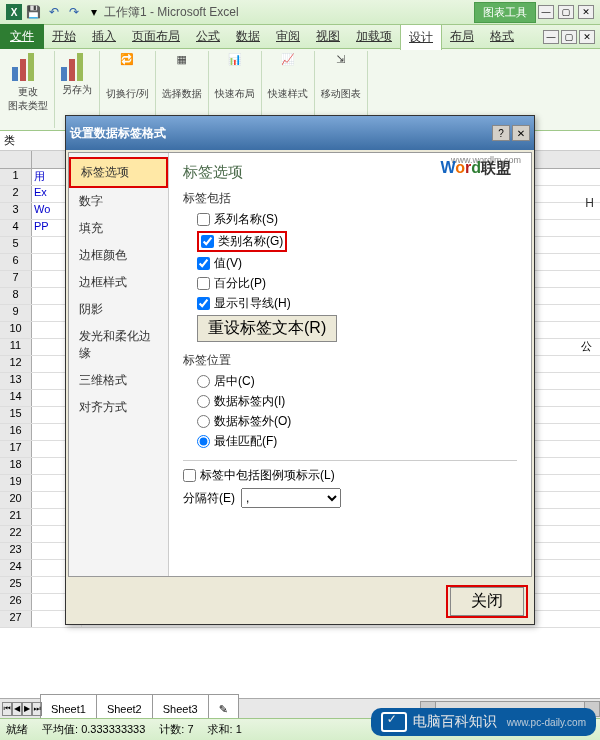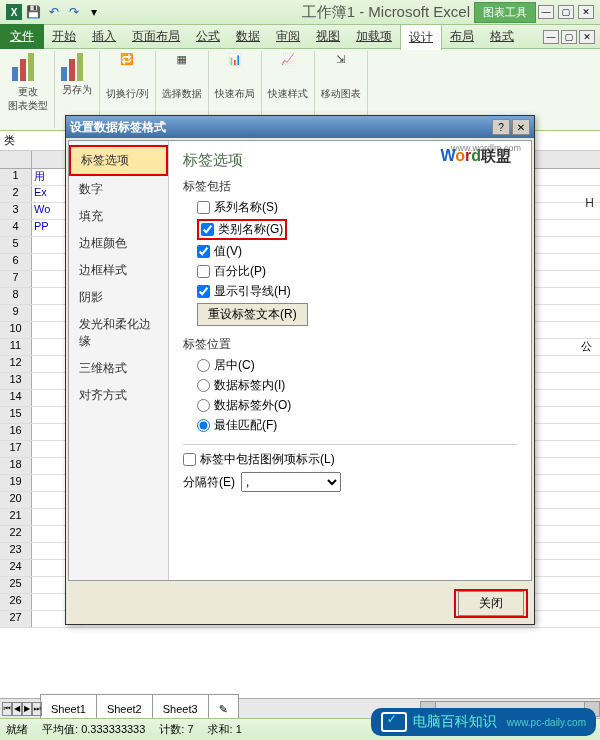--- a/index.html
+++ b/index.html
@@ -4,21 +4,21 @@
 <style>
 *{box-sizing:border-box;margin:0;padding:0;font-family:"Microsoft YaHei","SimSun",Arial,sans-serif;}
 body{background:#fff;width:600px;height:740px;overflow:hidden;position:relative;}
 
 
 .qat{height:25px;background:linear-gradient(#e8f5e0,#d6eecb);display:flex;align-items:center;padding:0 4px;font-size:11px;border-bottom:1px solid #a0c88a;}
 .qat .icon{width:16px;height:16px;margin:0 2px;display:inline-flex;align-items:center;justify-content:center;font-size:12px;}
 .qat .excel-icon{background:#217346;color:#fff;font-weight:bold;font-size:10px;width:16px;height:16px;}
 .qat .save{color:#2a5caa;}
 .qat .undo,.qat .redo{color:#2a5caa;}
-.qat .title{flex:1;text-align:right;color:#555;font-size:15px;}
+.qat .title{flex:1;text-align:left;color:#555;font-size:12px;}
 .qat .chart-tools{background:#5fb05f;color:#fff;padding:2px 8px;font-size:11px;margin-left:4px;border:1px solid #4a9a4a;}
 .qat .winbtn{width:16px;height:14px;border:1px solid #888;margin:0 2px;display:inline-flex;align-items:center;justify-content:center;font-size:9px;background:#f0f0f0;}
 
 
 .tabs{height:24px;background:linear-gradient(#e8f5e0,#d6eecb);display:flex;align-items:center;font-size:12px;border-bottom:1px solid #a0c88a;position:relative;}
 .tab{padding:4px 8px;color:#333;cursor:pointer;text-decoration:underline;}
 .tab.file{background:#2e7d32;color:#fff;padding:4px 10px;}
 .tab.active{background:#fff;border:1px solid #a0c88a;border-bottom:none;}
 .tabs .mdi{position:absolute;right:4px;display:flex;}
 .tabs .mdi span{width:16px;height:14px;border:1px solid #888;margin:0 1px;font-size:9px;display:inline-flex;align-items:center;justify-content:center;background:#f0f0f0;}
@@ -42,35 +42,35 @@
 
 
 .grid{position:relative;}
 .row{display:flex;height:17px;border-bottom:1px solid #ddd;font-size:11px;}
 .row .rh{width:32px;background:#e8e8e8;border-right:1px solid #aaa;text-align:center;}
 .row .cell{width:50px;border-right:1px solid #eee;padding-left:2px;overflow:hidden;white-space:nowrap;}
 .row .cell.blue{color:#0000cc;}
 
 
 .dialog{position:absolute;left:65px;top:115px;width:470px;height:510px;background:#ece9d8;border:1px solid #333;box-shadow:2px 2px 6px rgba(0,0,0,0.3);display:flex;flex-direction:column;}
-.dlg-title{height:22px;background:linear-gradient(#7ba6d6,#3c6ea5);color:#fff;font-size:12px;display:flex;align-items:center;padding:0 4px;}
+.dlg-title{height:34px;background:linear-gradient(#7ba6d6,#3c6ea5);color:#fff;font-size:12px;display:flex;align-items:center;padding:0 4px;}
 .dlg-title .tt{flex:1;font-weight:bold;}
 .dlg-title .tbtn{width:18px;height:16px;background:#d4d0c8;border:1px solid #888;color:#000;margin-left:2px;display:inline-flex;align-items:center;justify-content:center;font-size:10px;}
 .dlg-body{flex:1;display:flex;background:#fff;margin:2px;border:1px solid #999;}
 .dlg-nav{width:100px;background:#f4f4f4;border-right:1px solid #ccc;padding:4px 0;}
 .dlg-nav .item{padding:5px 10px;font-size:12px;color:#333;cursor:pointer;}
 .dlg-nav .item.sel{background:#ffe8a6;border:2px solid #d00;}
 .dlg-content{flex:1;padding:10px 14px;font-size:12px;position:relative;}
 .dlg-content h3{font-size:15px;color:#4a6a4a;font-weight:normal;margin-bottom:8px;}
 .dlg-content .section{margin-bottom:10px;}
 .dlg-content .label{font-size:12px;color:#333;margin-bottom:4px;}
 .opt{display:flex;align-items:center;margin:3px 0 3px 14px;font-size:12px;}
 .opt input{margin-right:4px;}
 .hl-red{border:2px solid #d00;padding:0 2px;display:inline-flex;align-items:center;}
-.btn{background:#ece9d8;border:1px solid #888;padding:2px 10px;font-size:12px;cursor:pointer;}
+.btn{background:#ece9d8;border:1px solid #888;padding:2px 10px;font-size:16px;cursor:pointer;}
 .hr{border-top:1px solid #ccc;margin:6px 0;}
 .sep-row{display:flex;align-items:center;margin:4px 0 4px 14px;gap:6px;}
 .sep-row select{width:100px;height:20px;font-size:12px;}
 .dlg-foot{padding:6px;text-align:right;background:#ece9d8;}
 .dlg-foot .btn{padding:3px 20px;}
 .dlg-foot .hl-red{display:inline-block;}
 
 
 .wordlm{position:absolute;right:20px;top:6px;font-size:16px;font-weight:bold;}
 .wordlm .w{color:#1565c0;}.wordlm .o{color:#ef6c00;}.wordlm .r{color:#b71c1c;}.wordlm .d{color:#2e7d32;}
@@ -83,21 +83,21 @@
 .sheettabs .nav{position:absolute;left:2px;display:flex;gap:0;}
 .sheettabs .nav span{width:10px;height:14px;border:1px solid #888;font-size:8px;display:inline-flex;align-items:center;justify-content:center;}
 .sheettabs .scroll{position:absolute;right:0;width:180px;height:16px;background:#ddd;border:1px solid #999;}
 .sheettabs .scroll::before{content:"";position:absolute;left:0;width:14px;height:14px;background:#ccc;border-right:1px solid #999;}
 .sheettabs .scroll::after{content:"";position:absolute;right:0;width:14px;height:14px;background:#ccc;border-left:1px solid #999;}
 
 
 .status{position:absolute;bottom:0;left:0;right:0;height:22px;background:linear-gradient(#e8f5e0,#d6eecb);border-top:1px solid #a0c88a;display:flex;align-items:center;font-size:11px;padding:0 6px;gap:14px;}
 
 
-.watermark{position:absolute;bottom:4px;right:4px;background:#0a5aa0;color:#5eead4;padding:4px 10px;border-radius:10px;font-size:14px;display:flex;align-items:center;gap:6px;z-index:50;}
+.watermark{position:absolute;bottom:4px;right:4px;background:#0a5aa0;color:#e5e5e5;padding:4px 10px;border-radius:10px;font-size:14px;display:flex;align-items:center;gap:6px;z-index:50;}
 .watermark .mon{width:26px;height:20px;border:2px solid #fff;border-radius:3px;position:relative;}
 .watermark .mon::after{content:"✓";position:absolute;left:4px;top:-2px;font-size:12px;}
 .watermark .url{font-size:10px;opacity:.8;margin-left:4px;}
 
 .letter-H{position:absolute;right:6px;top:196px;font-size:12px;color:#333;z-index:5;}
 </style>
 </head>
 <body>
 
 <div class="qat">

